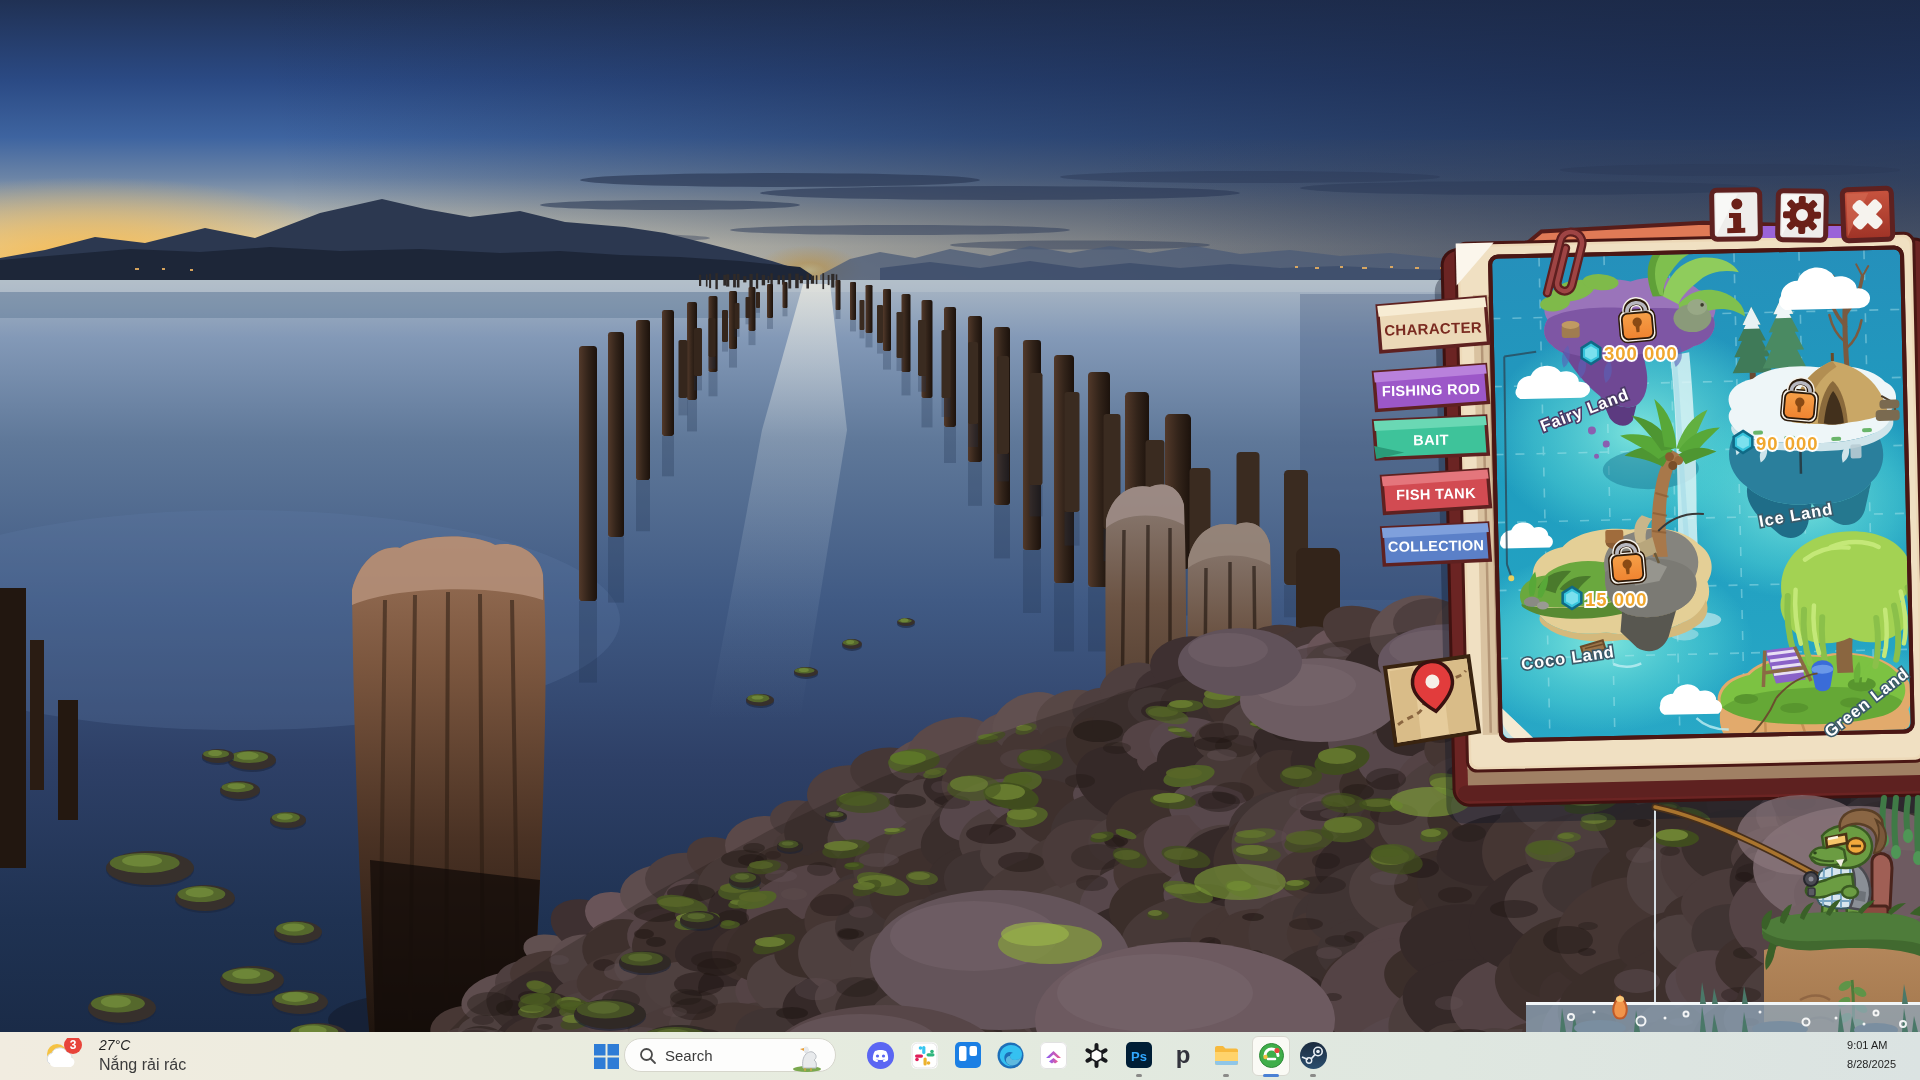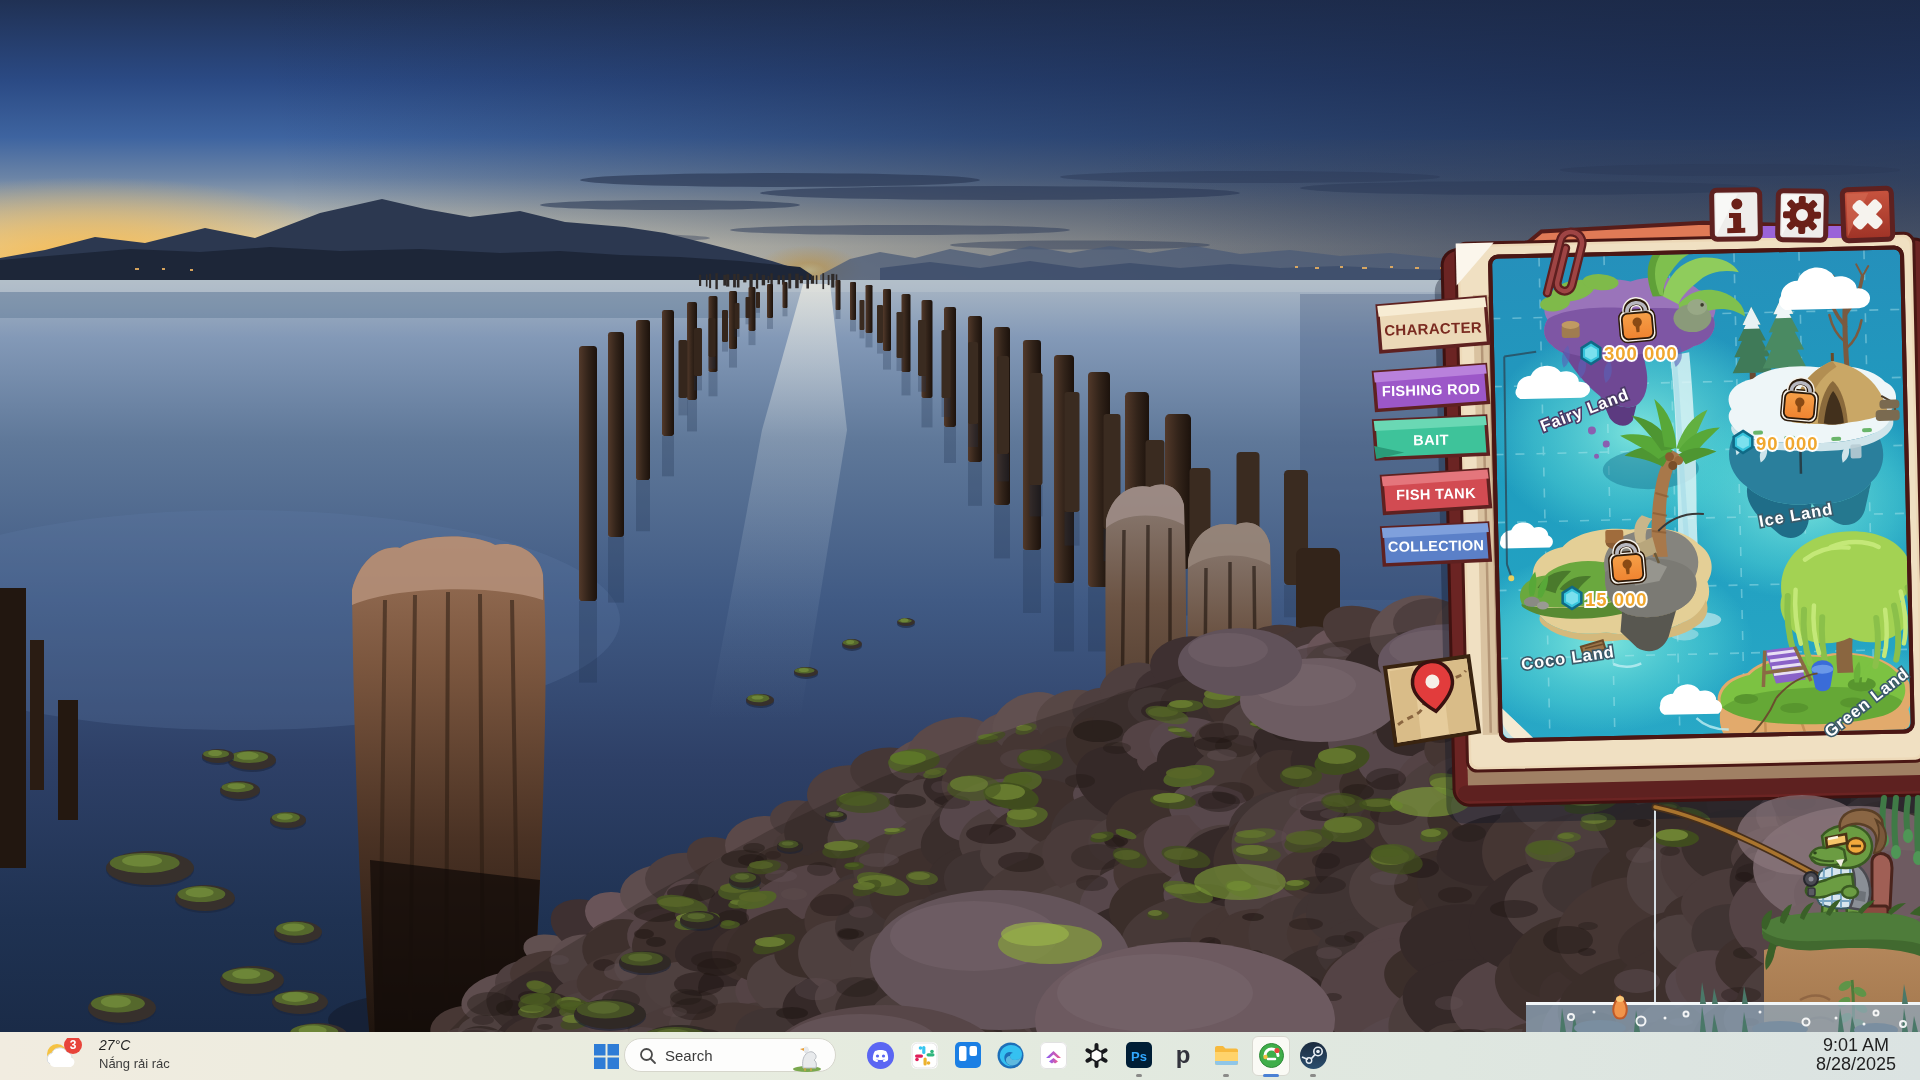--- a/index.html
+++ b/index.html
@@ -1836,21 +1836,21 @@
   <div style="position:absolute;left:42px;top:6px;width:40px;height:36px;">
     <svg width="40" height="38" viewBox="0 0 40 38">
       <circle cx="15" cy="16" r="10" fill="#f5c242"></circle>
       <path d="M8,26 a6,6 0 0,1 2,-11 a8,7 0 0,1 15,-1 a6,6 0 0,1 5,6 a5,5 0 0,1 -1,9 l-17,0 a5,5 0 0,1 -4,-3 Z" fill="#ffffff"></path>
       <path d="M8,26 a6,6 0 0,1 2,-11 a8,7 0 0,1 15,-1 a6,6 0 0,1 5,6" fill="none" stroke="#d8dde2" stroke-width="1"></path>
       <circle cx="31" cy="7" r="9" fill="#e8443a"></circle>
       <text x="31" y="11" font-size="12" font-weight="bold" fill="#ffffff" text-anchor="middle" font-family="Liberation Sans, sans-serif">3</text>
     </svg>
   </div>
   <div style="position:absolute;left:99px;top:5px;font-size:14px;color:#1f1f1f;font-style:italic;">27°C</div>
-  <div style="position:absolute;left:99px;top:24px;font-size:13px;color:#3c3c3c;">Nắng rải rác</div>
+  <div style="position:absolute;left:99px;top:24px;font-size:16px;color:#3c3c3c;">Nắng rải rác</div>
 
   <svg style="position:absolute;left:594px;top:12px;" width="25" height="25" viewBox="0 0 25 25">
     <rect x="0" y="0" width="11.5" height="11.5" fill="#2e7cd6"></rect>
     <rect x="13.5" y="0" width="11.5" height="11.5" fill="#2e7cd6"></rect>
     <rect x="0" y="13.5" width="11.5" height="11.5" fill="#2e7cd6"></rect>
     <rect x="13.5" y="13.5" width="11.5" height="11.5" fill="#2e7cd6"></rect>
   </svg>
 
   <div style="position:absolute;left:624px;top:6px;width:212px;height:34px;background:#fdfdfc;border:1px solid #d6d6cc;border-radius:18px;">
     <svg style="position:absolute;left:14px;top:8px;" width="18" height="18" viewBox="0 0 18 18">
@@ -1984,15 +1984,15 @@
     <path d="M11.5,16.5 L15,12.5" stroke="#e8eef4" stroke-width="1.8"></path>
     <path d="M2,15 L8,17.5" stroke="#e8eef4" stroke-width="1.6"></path>
   </svg>
 
   <div style="position:absolute;left:1136px;top:42px;width:6px;height:3px;border-radius:2px;background:#8a8a88;"></div>
   <div style="position:absolute;left:1223px;top:42px;width:6px;height:3px;border-radius:2px;background:#8a8a88;"></div>
   <div style="position:absolute;left:1263px;top:42px;width:16px;height:3px;border-radius:2px;background:#4a80d4;"></div>
   <div style="position:absolute;left:1310px;top:42px;width:6px;height:3px;border-radius:2px;background:#8a8a88;"></div>
 </div>
 
-<div style="position:absolute;right:24px;top:1036px;text-align:center;font-size:18px;color:#1f1f1f;line-height:19px;">9:01 AM<br>8/28/2025</div>
+<div style="position:absolute;right:24px;top:1036px;text-align:left;font-size:11px;color:#1f1f1f;line-height:19px;">9:01 AM<br>8/28/2025</div>
 
 </div>
 
 </body></html>

